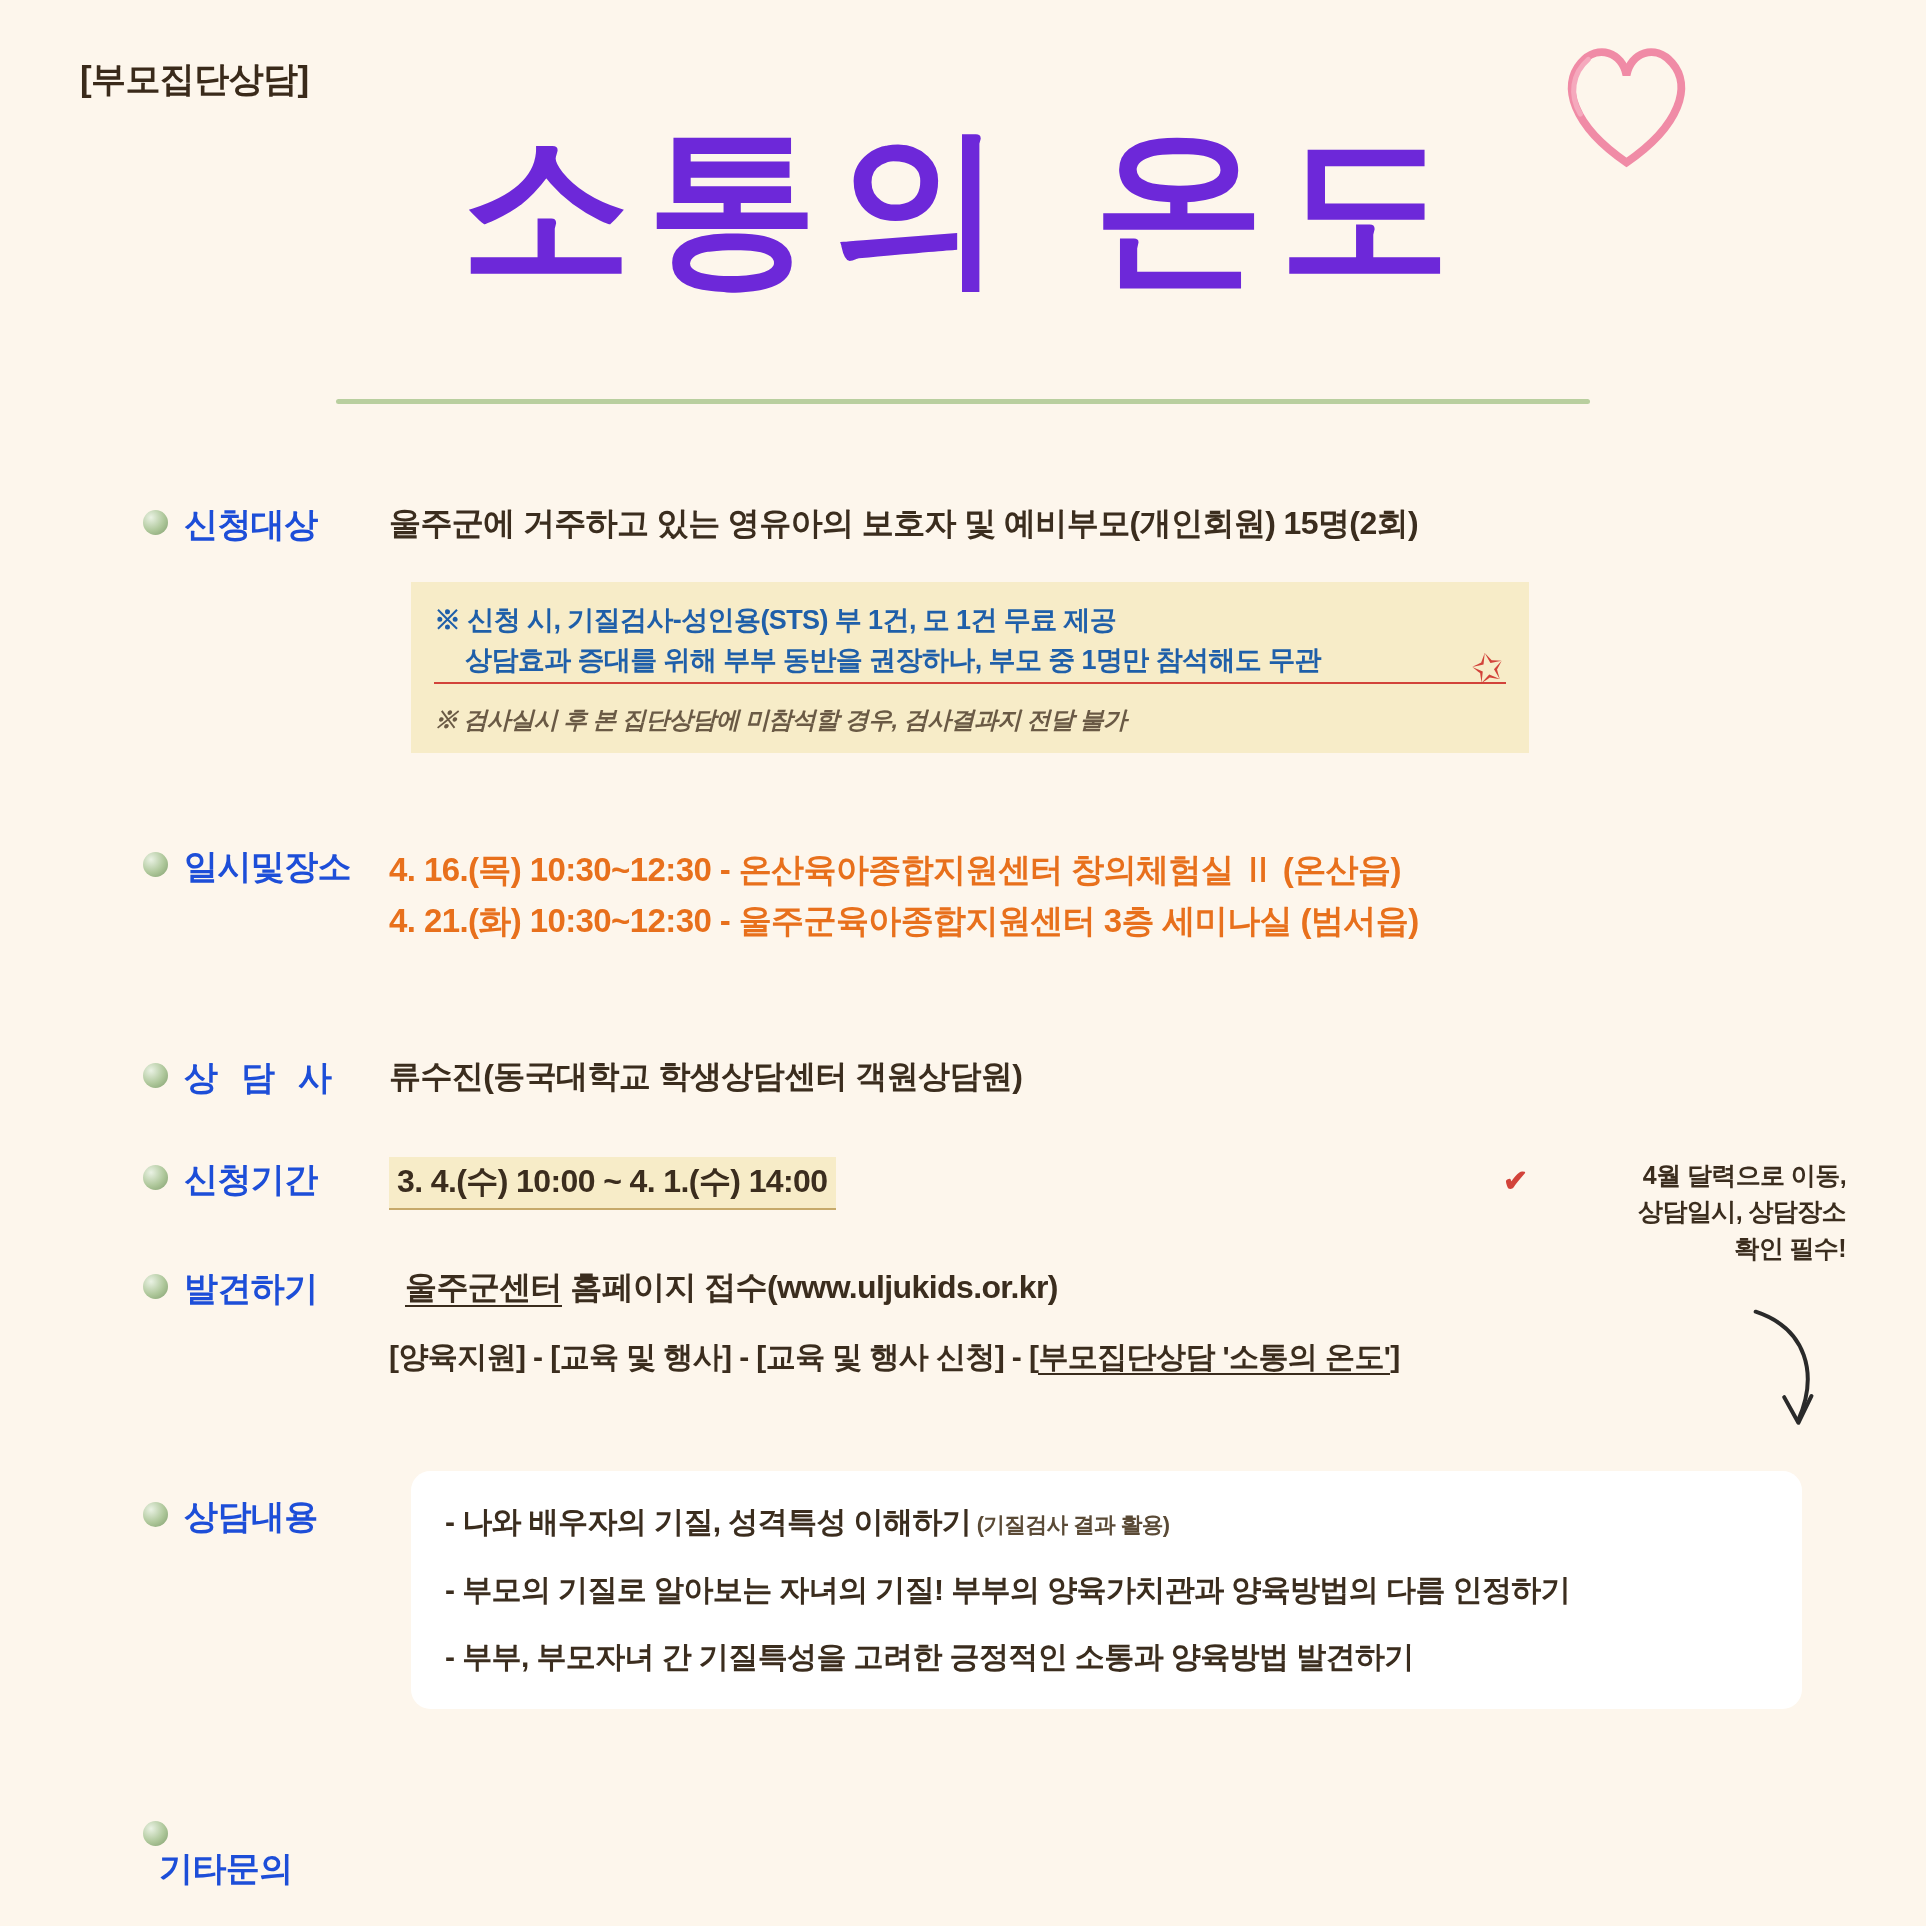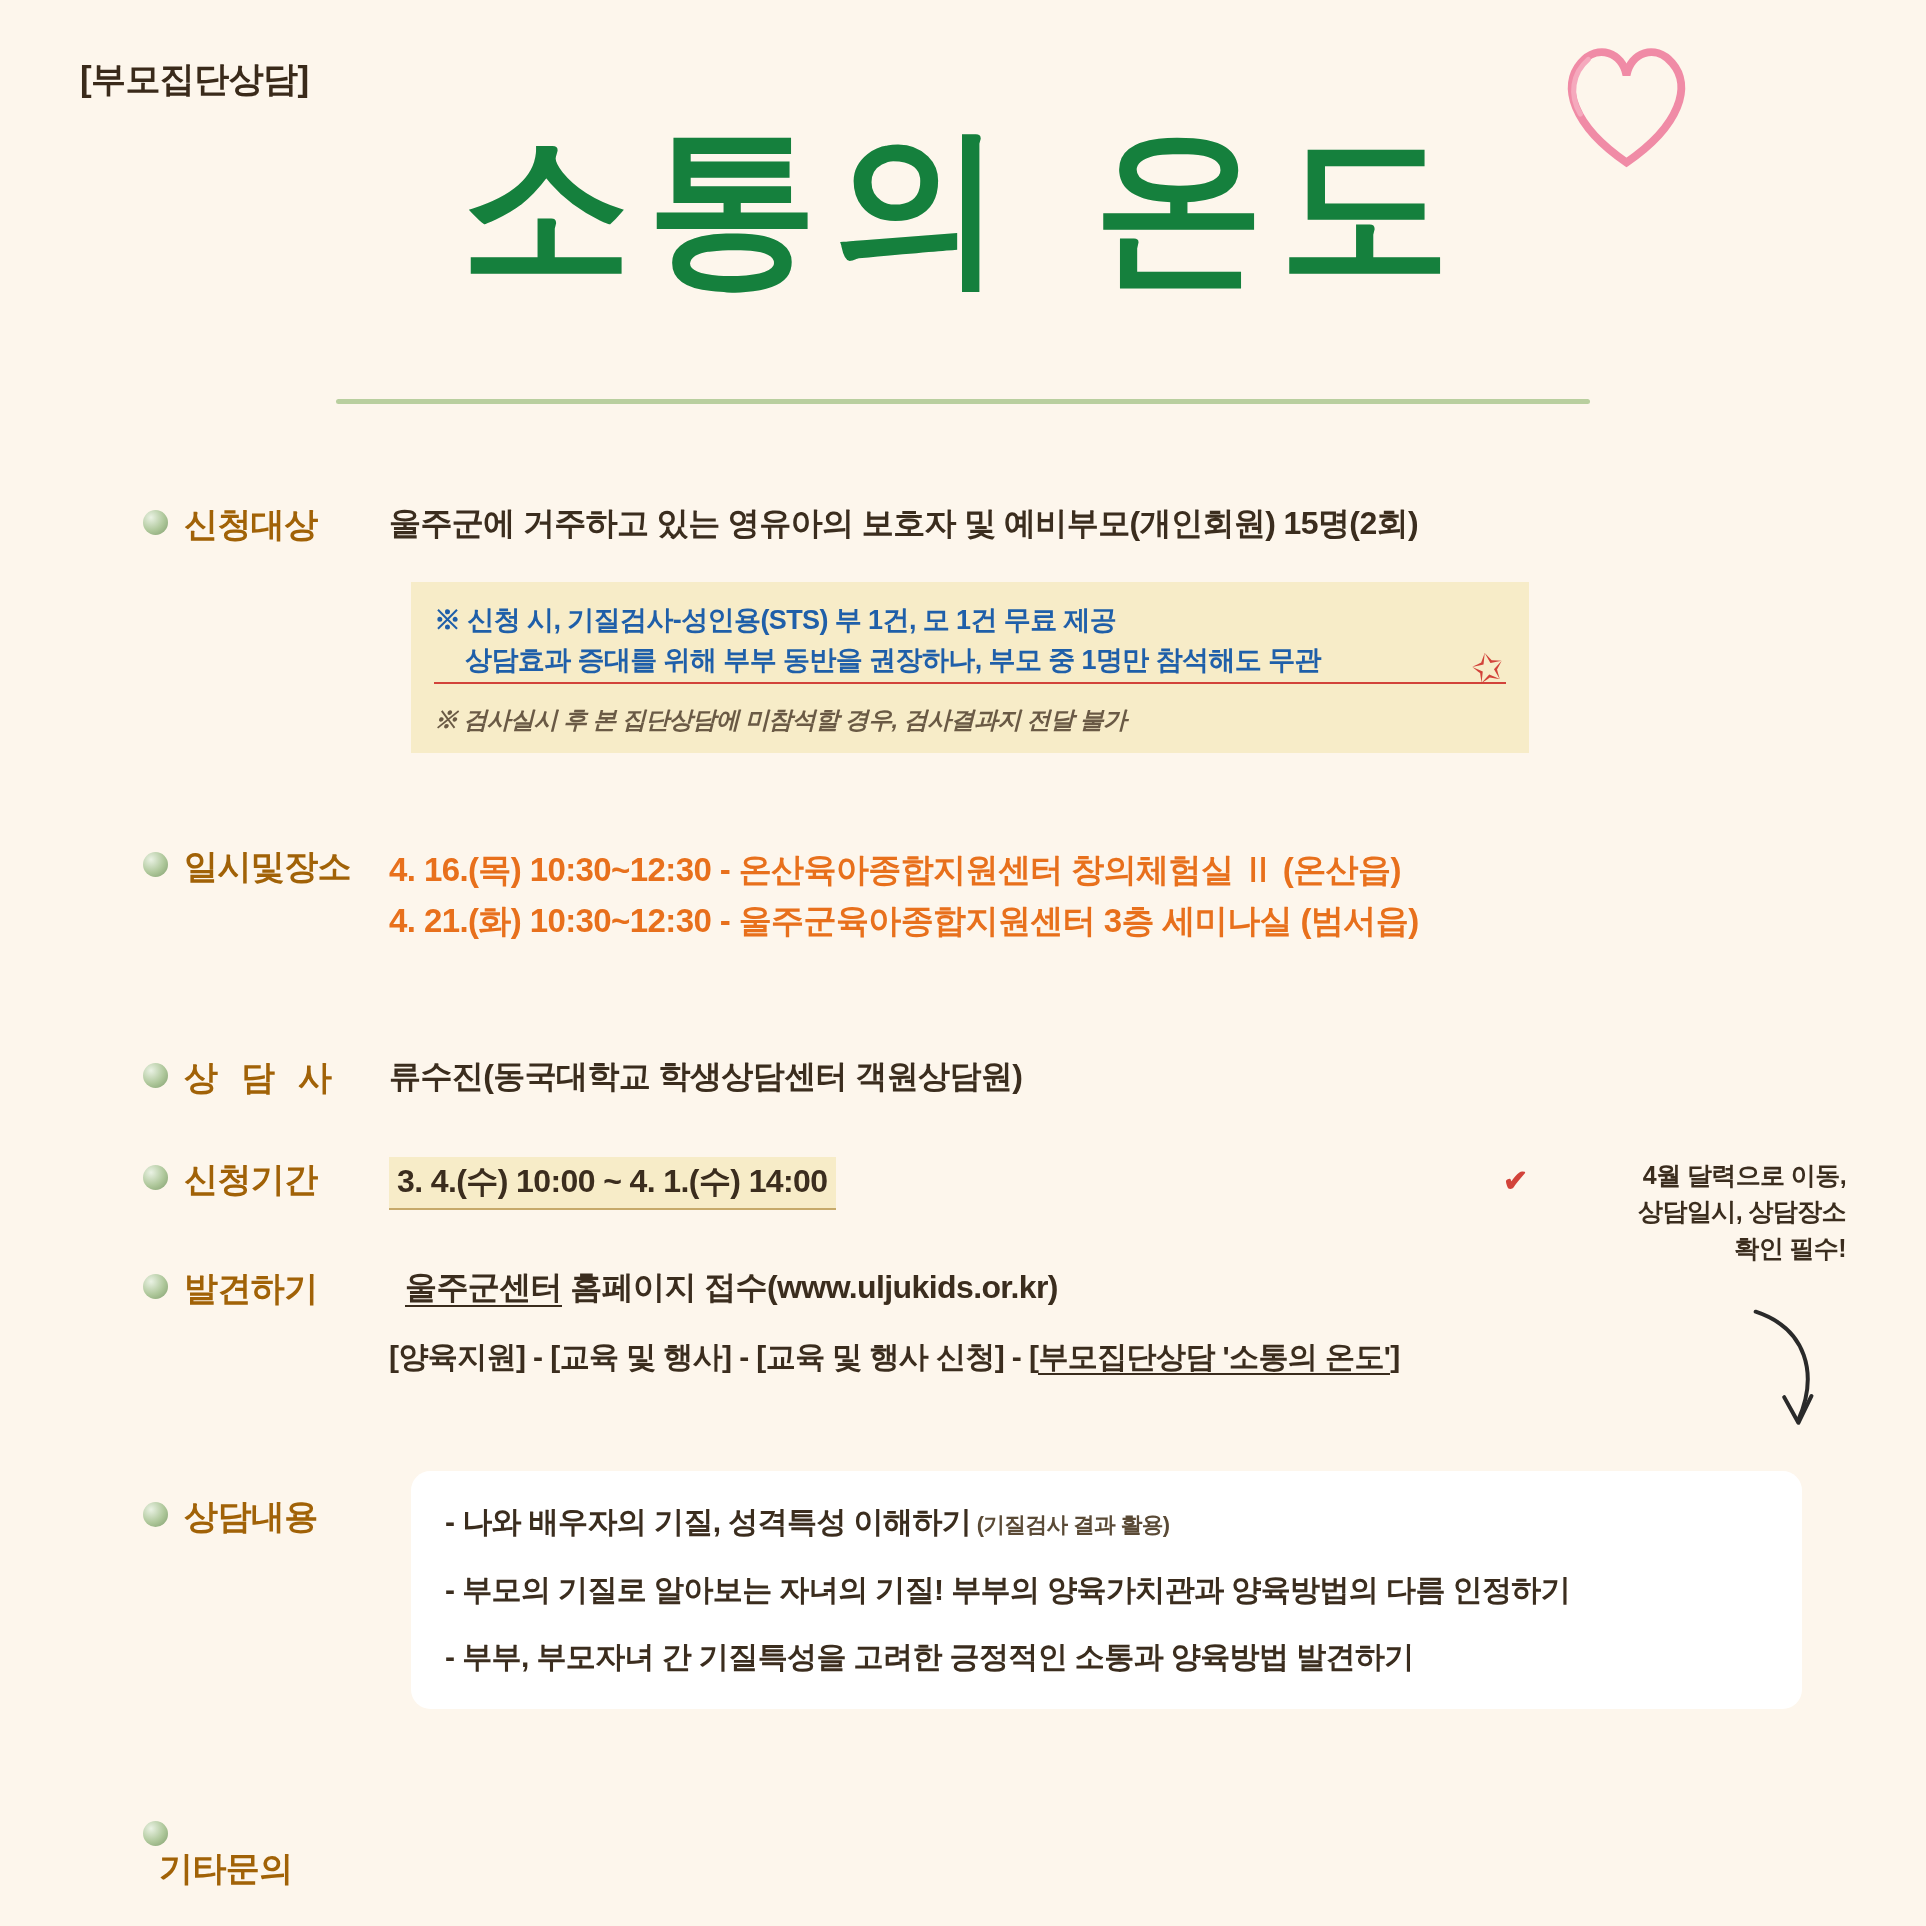--- a/index.html
+++ b/index.html
@@ -36,21 +36,21 @@
   }
 
   .title {
     position: absolute;
     left: 0;
     right: 0;
     top: 108px;
     text-align: center;
     font-size: 171px;
     font-weight: 900;
-    color: #15803d;
+    color: #6d28d9;
     letter-spacing: 15px;
     line-height: 1.15;
     font-family: "DejaVu Sans", sans-serif;
   }
 
   .heart {
     position: absolute;
     right: 228px;
     top: 40px;
     width: 143px;
@@ -79,21 +79,21 @@
     height: 25px;
     border-radius: 50%;
     background: radial-gradient(circle at 32% 30%, #eaf2e4 0%, #aec79a 55%, #7f9c6c 100%);
     flex: 0 0 auto;
     margin-top: 8px;
   }
 
   .label {
     font-size: 34px;
     font-weight: 800;
-    color: #a16207;
+    color: #1d4ed8;
     margin-left: 16px;
     white-space: nowrap;
     letter-spacing: -0.6px;
   }
 
   .label.spaced {
     letter-spacing: 6.8px;
   }
 
   .body-text {

